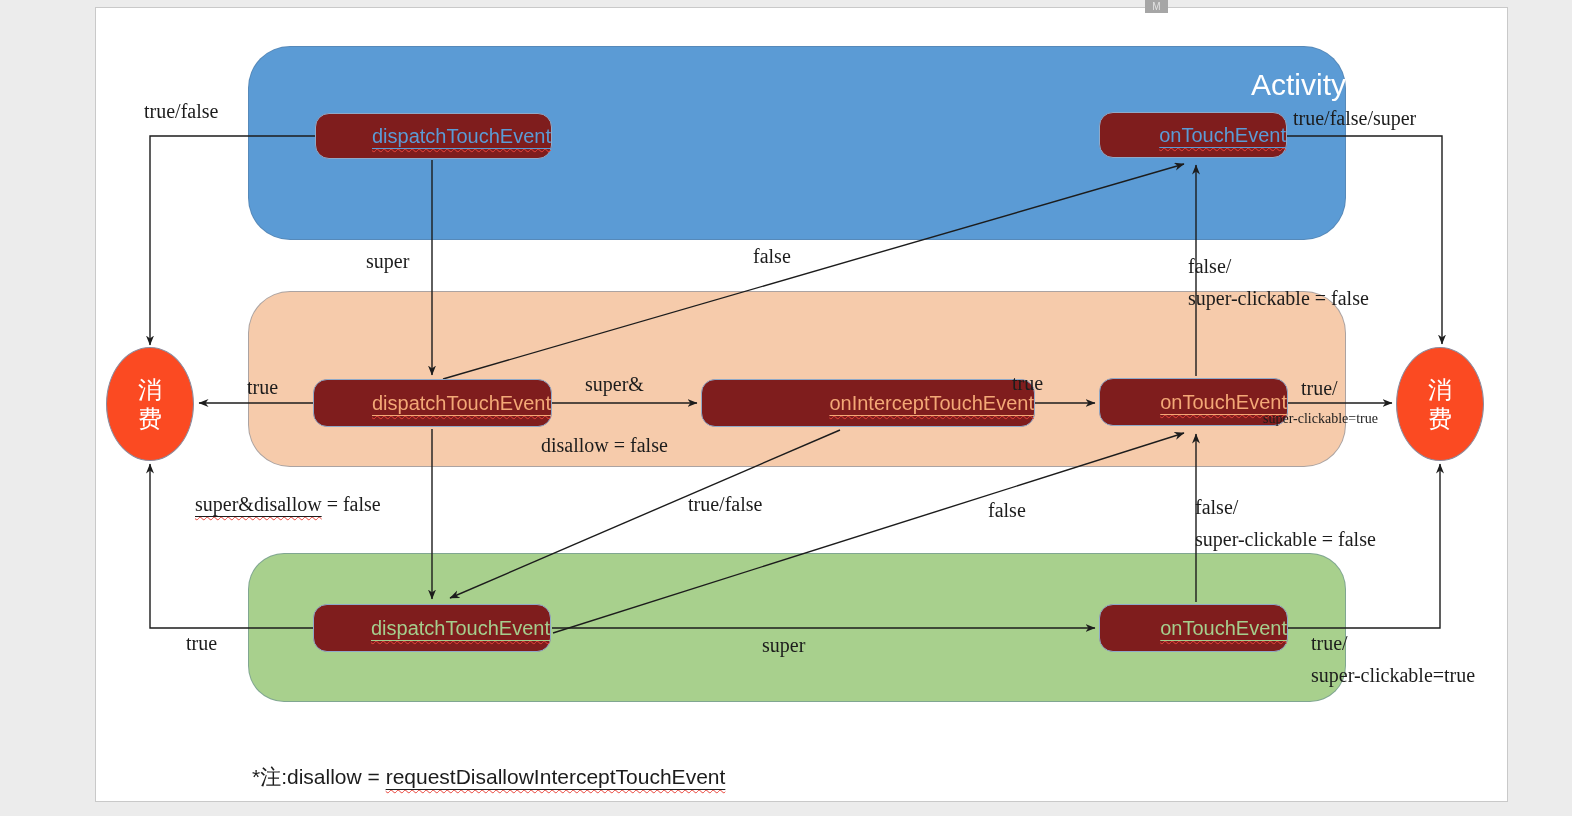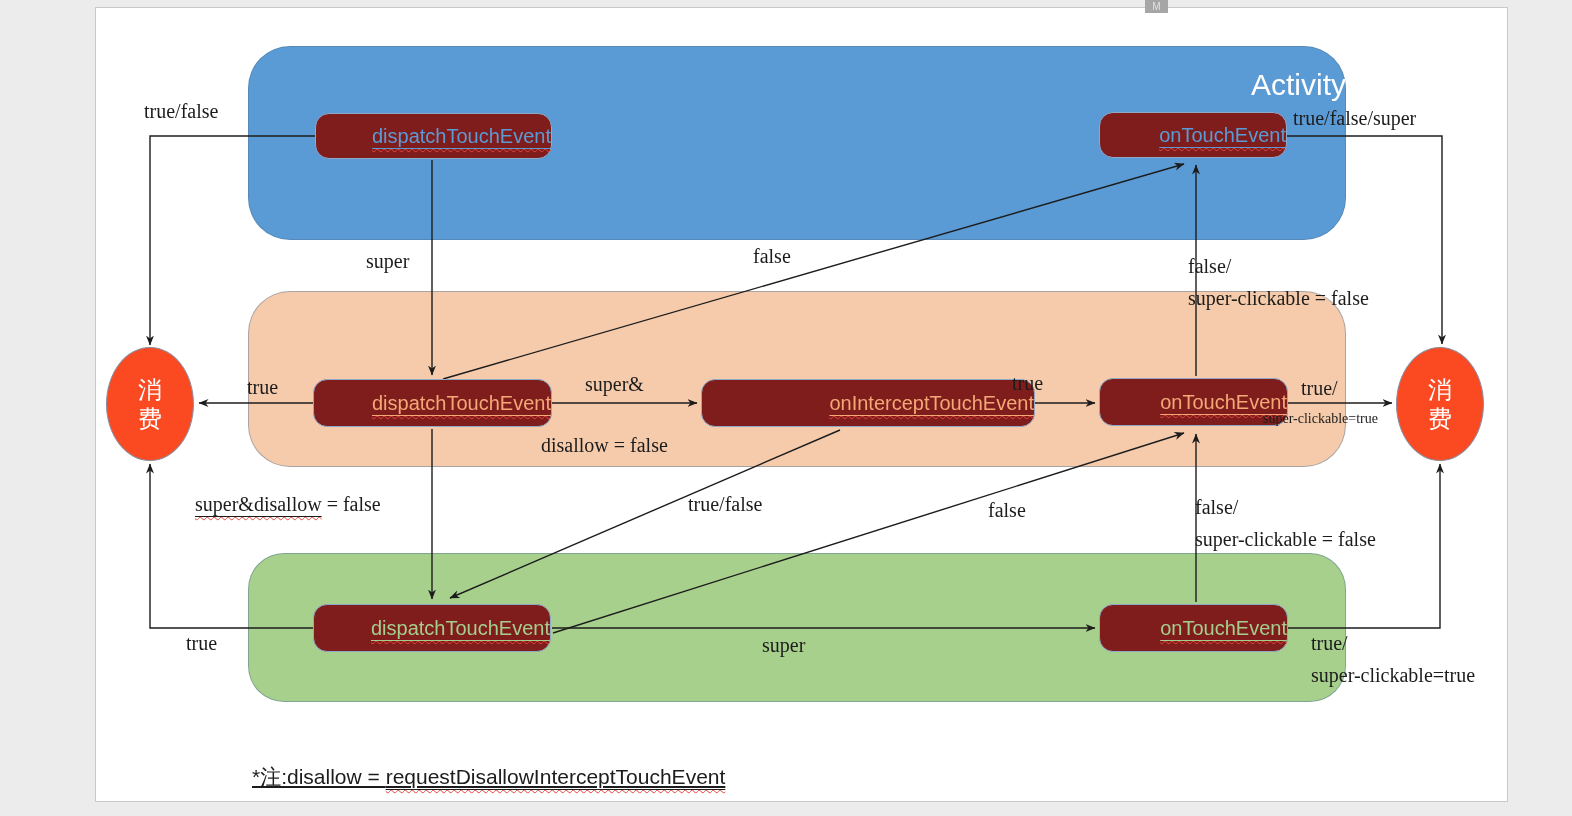--- a/index.html
+++ b/index.html
@@ -45,21 +45,21 @@
   .m-green{color:#A5CE8D;}
   .consumer{
     position:absolute;box-sizing:border-box;background:#FB4A22;
     border:1.5px solid #8c8c9e;border-radius:50%;
     display:flex;flex-direction:column;align-items:center;justify-content:center;
     color:#ffffff;font-size:24px;line-height:29px;
   }
   .edge-label{position:absolute;font-size:20px;white-space:nowrap;font-family:Liberation Serif, serif;}
   .edge-label .ln{line-height:32px;}
   .small-label{font-size:14px;}
-  .note{position:absolute;left:252px;top:763px;font-size:21px;white-space:nowrap;text-decoration:underline;}
+  .note{position:absolute;left:252px;top:763px;font-size:21px;white-space:nowrap;}
   .u-wavy{
     text-decoration-line:underline;text-decoration-style:wavy;
     text-decoration-color:#e8443a;text-decoration-thickness:1px;
     text-underline-offset:5px;
   }
   .u-solid{text-decoration-line:underline;text-decoration-style:solid;text-decoration-thickness:1px;}
   svg.wires{position:absolute;left:0;top:0;width:1572px;height:816px;pointer-events:none;}
   svg.wires polyline, svg.wires line{fill:none;stroke:#1c1c1c;stroke-width:1.4;}
 </style>
 </head>

